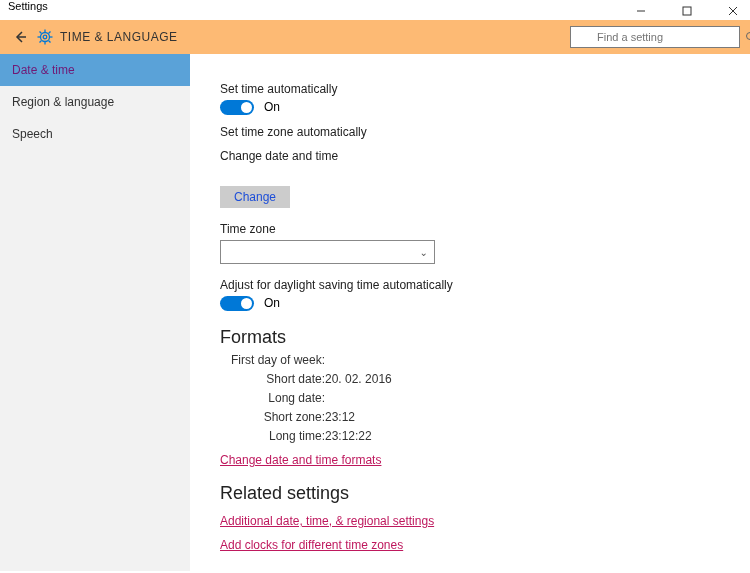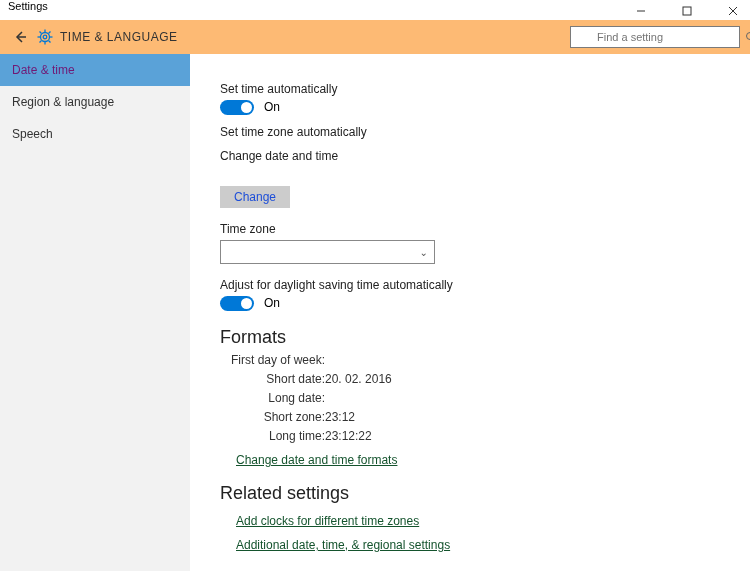--- a/index.html
+++ b/index.html
@@ -29,21 +29,21 @@
   .toggle.on::after { content:""; position:absolute; right:2px; top:2px; width:11px; height:11px; background:#fff; border-radius:50%; }
   .toggle.off { background: #fff; border: 1.5px solid #333; }
   .toggle.off::after { content:""; position:absolute; left:2px; top:1.5px; width:9px; height:9px; background:#333; border-radius:50%; }
   .toggle-text { margin-left: 10px; font-size: 12px; }
   .btn { margin-top: 23px; padding: 4px 14px; background: #ccc; border: none; font-size: 12px; color: #1d4ed8; }
   .dropdown { margin-top: 4px; width: 215px; height: 24px; border: 1px solid #888; display:flex; align-items:center; justify-content:flex-end; padding:0 6px; }
   .dropdown .chev { font-size: 10px; color:#555; }
   h2.section { font-size: 18px; font-weight: 400; margin-top: 16px; color:#222; }
   .fmt-row { display: flex; font-size: 12px; color:#333; margin-top: 5px; }
   .fmt-row .k { width: 105px; text-align: right; }
-  .link { color: #14532d; font-size: 12px; margin-top: 10px; display:block;margin-left:16px; }
+  .link { color: #be185d; font-size: 12px; margin-top: 10px; display:block; }
   .faded { color:#aaa; font-size:12px; }
 </style>
 </head>
 <body>
 
 <div class="titlebar">
   <span class="title">Settings</span>
   <div class="title-spacer"></div>
   <div class="win-ctrl">
       <svg width="10" height="10">
@@ -148,16 +148,16 @@
         <span class="k">Short zone:</span>
         <span>23:12</span>
       </div>
     <div class="fmt-row">
         <span class="k">Long time:</span>
         <span>23:12:22</span>
       </div>
     <a class="link" href="#">Change date and time formats</a>
 
     <h2 class="section">Related settings</h2>
+    <a class="link" href="#">Additional date, time, &amp; regional settings</a>
     <a class="link" href="#">Add clocks for different time zones</a>
-    <a class="link" href="#">Additional date, time, &amp; regional settings</a>
   </div>
 </div>
 
 </body></html>

